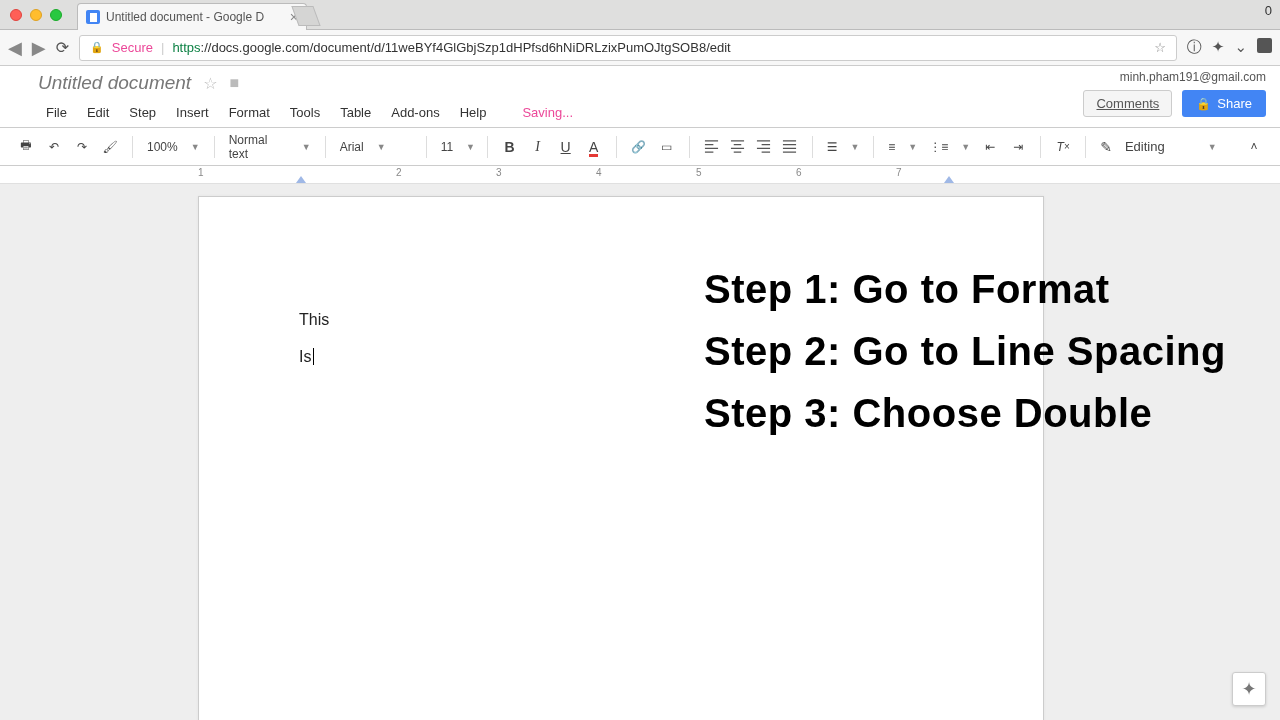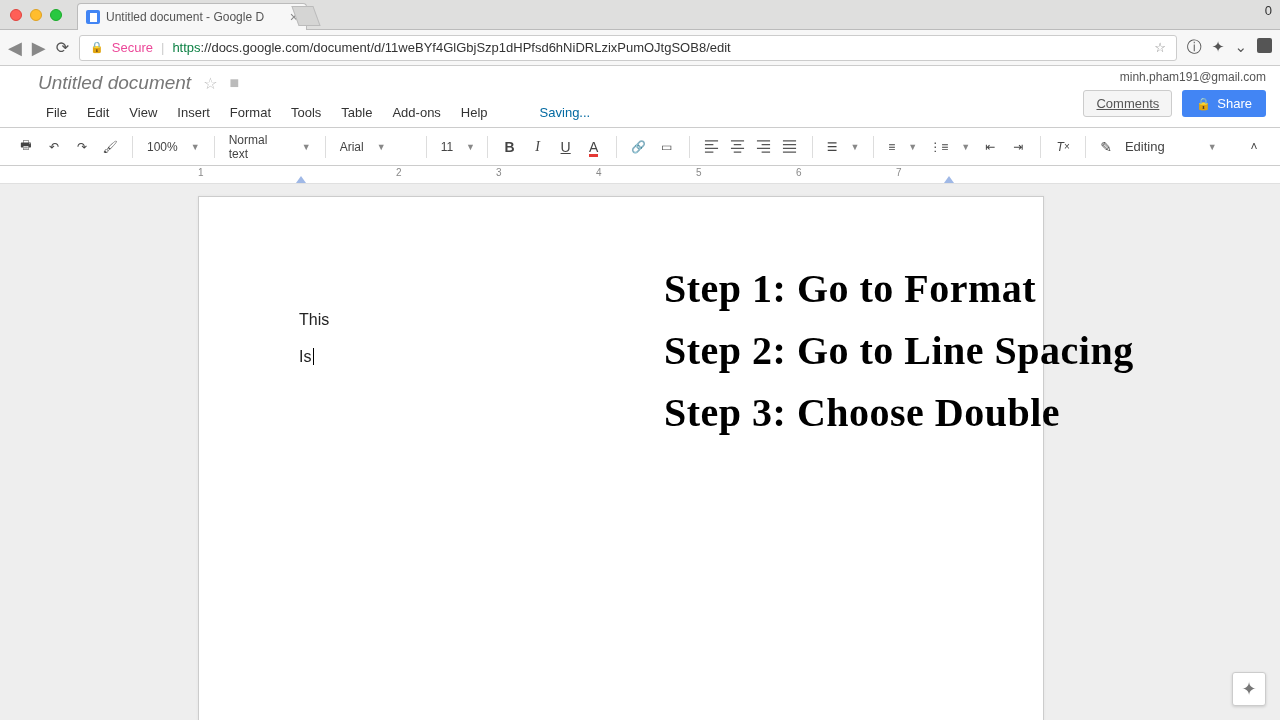--- a/index.html
+++ b/index.html
@@ -34,21 +34,21 @@
 
 
 .bluestrip{position:absolute;left:0;top:66px;width:22px;height:62px;background:#4285f4;display:flex;align-items:center;justify-content:center;}
 .bluestrip-inner{width:12px;height:16px;background:#fff;}
 .docsheader{height:62px;background:#fff;border-bottom:1px solid #ccc;padding-left:38px;display:flex;gap:0;align-items:flex-start;position:relative;}
 .titlebar{display:flex;align-items:center;gap:12px;padding-top:6px;}
 .doctitle{font-size:19px;color:#777;font-style:italic;}
 .starfolder{color:#bbb;font-size:16px;display:flex;gap:12px;}
 .menubar{position:absolute;left:38px;top:36px;display:flex;gap:4px;font-size:13px;color:#333;}
 .menubar span{padding:3px 8px;cursor:pointer;}
-.saving{color:#0369a1;margin-left:32px;}
+.saving{color:#ec4899;margin-left:16px;}
 .rightctrls{position:absolute;right:14px;top:4px;text-align:right;}
 .email{font-size:12px;color:#555;}
 .rightbtns{display:flex;gap:10px;margin-top:6px;justify-content:flex-end;}
 .commentbtn{background:#f5f5f5;border:1px solid #ccc;border-radius:3px;padding:5px 12px;font-size:13px;color:#555;text-decoration:underline;}
 .sharebtn{background:#4285f4;border:none;border-radius:3px;padding:5px 14px;font-size:13px;color:#fff;display:flex;align-items:center;gap:6px;}
 .lockicon{font-size:12px;}
 
 
 .toolbar{height:38px;background:#fff;border-bottom:1px solid #ccc;box-shadow:0 1px 2px rgba(0,0,0,0.06);display:flex;align-items:center;padding:0 14px;gap:4px;font-size:12px;color:#444;}
 .tbtn{width:24px;height:24px;display:flex;align-items:center;justify-content:center;border-radius:2px;}
@@ -72,21 +72,21 @@
 .marginmark{position:absolute;top:10px;width:0;height:0;border-left:5px solid transparent;border-right:5px solid transparent;border-bottom:7px solid #9fb8e6;}
 
 
 .canvas{height:540px;background:#eee;overflow:auto;position:relative;}
 .page{position:absolute;left:198px;top:12px;width:846px;min-height:700px;background:#fff;border:1px solid #ccc;box-shadow:0 0 3px rgba(0,0,0,0.05);}
 .lines{position:absolute;left:100px;top:105px;font-size:16px;color:#222;line-height:2.3;}
 .caret-line::after{content:"";border-right:1px solid #000;margin-left:2px;}
 
 
 .overlay{position:absolute;left:664px;top:258px;font-family:"Georgia",serif;font-weight:900;color:#000;font-size:40px;line-height:1.55;letter-spacing:0.5px;}
-.overlay div{font-family:Liberation Serif, serif;}
+.overlay div{font-family:Liberation Sans, sans-serif;margin-left:40px;}
 
 
 .explore{position:absolute;right:14px;bottom:14px;width:34px;height:34px;background:#fff;border:1px solid #ccc;border-radius:3px;box-shadow:0 1px 3px rgba(0,0,0,0.15);display:flex;align-items:center;justify-content:center;color:#777;font-size:18px;}
 </style>
 </head>
 <body>
 
 <div class="topbar">
   <div class="traffic">
     <div class="dot red"></div>
@@ -128,21 +128,21 @@
   <div class="titlebar">
     <span class="doctitle">Untitled document</span>
     <div class="starfolder">
       <span>☆</span>
       <span>■</span>
     </div>
   </div>
   <div class="menubar">
     <span>File</span>
     <span>Edit</span>
-    <span>View</span>
+    <span>Step</span>
     <span>Insert</span>
     <span>Format</span>
     <span>Tools</span>
     <span>Table</span>
     <span>Add-ons</span>
     <span>Help</span>
     <span class="saving">Saving...</span>
   </div>
   <div class="rightctrls">
     <div class="email">minh.pham191@gmail.com</div>

